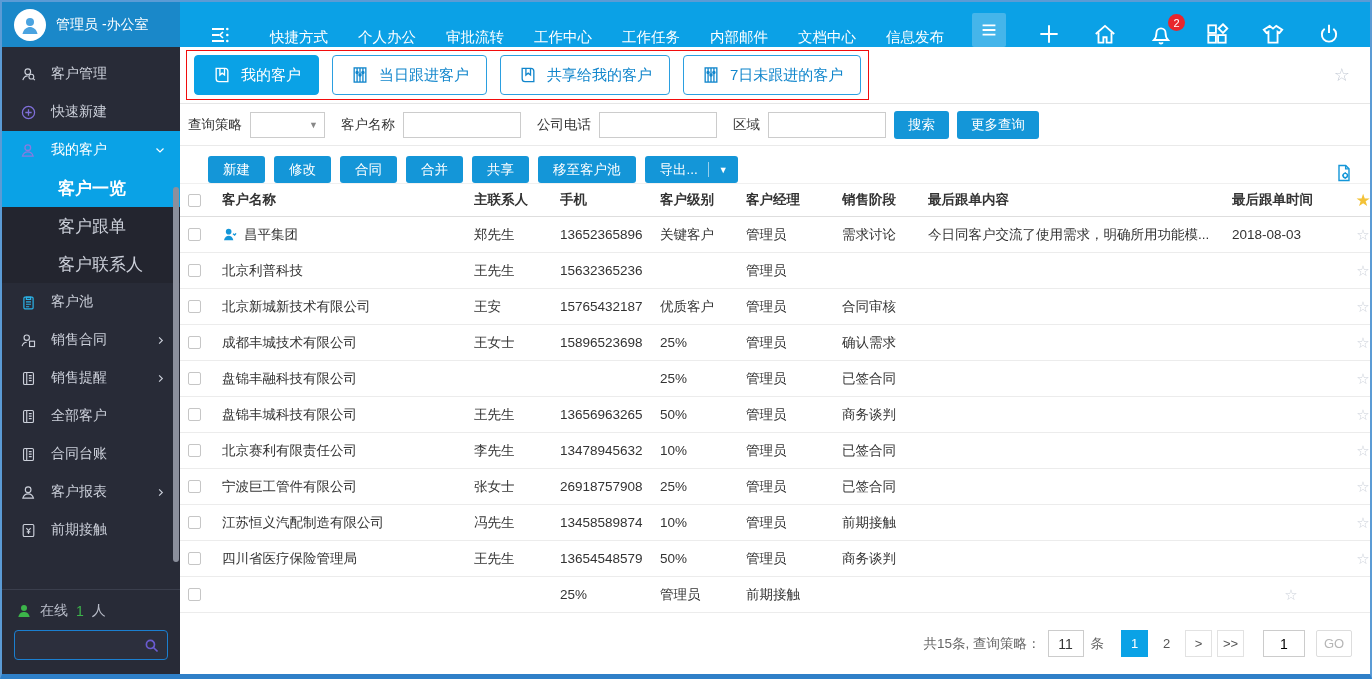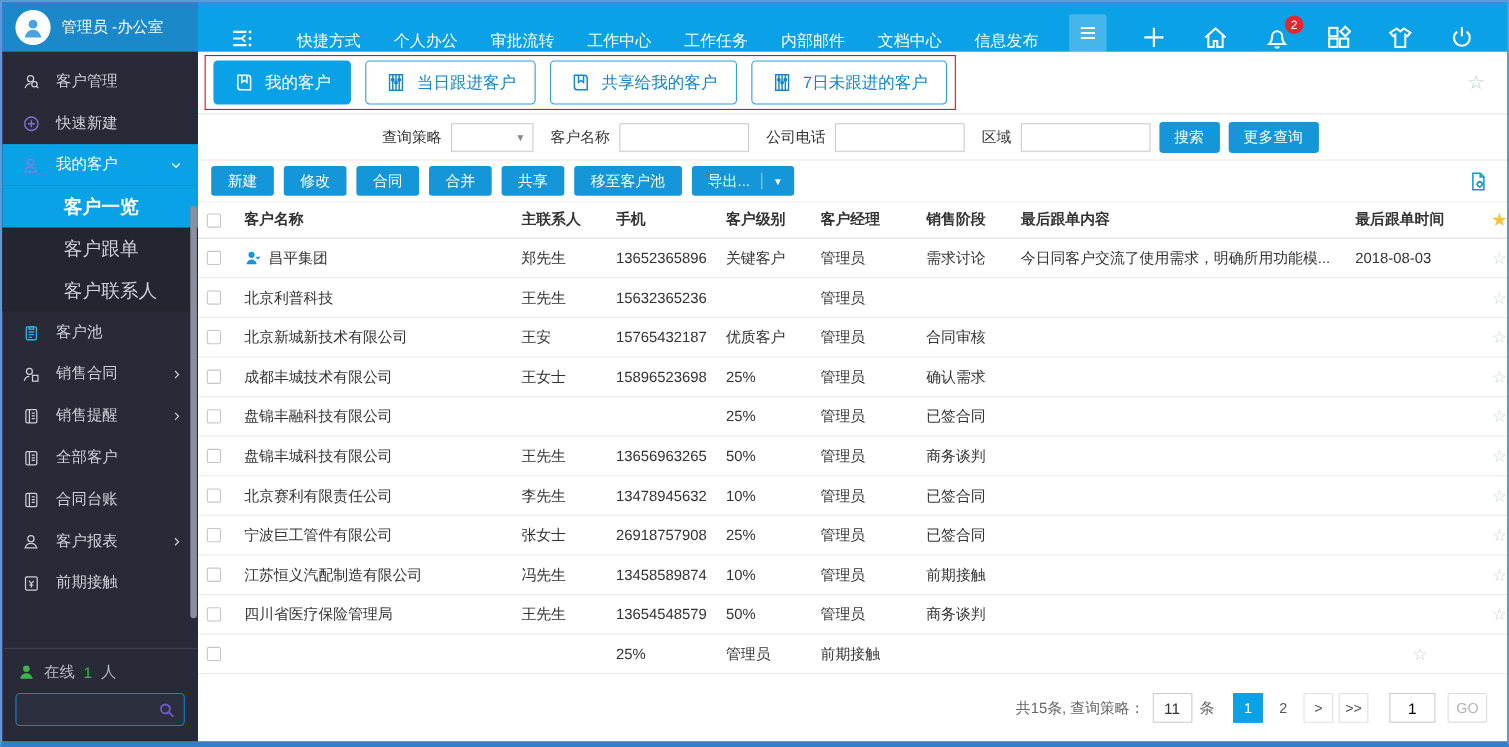--- a/index.html
+++ b/index.html
@@ -52,30 +52,30 @@
   .main { flex:1; display:flex; flex-direction:column; background:#fff; min-width:0; }
 
   .tabs-row { height:57px; flex:0 0 57px; display:flex; align-items:center; padding-left:6px; border-bottom:1px solid #e6e6e6; }
   .tabs-box { border:1px solid #f10c0c; display:flex; align-items:center; gap:13px; padding:4px 7px; }
   .tab { height:40px; display:flex; align-items:center; gap:9px; padding:0 17px; border-radius:4px;
          border:1px solid #2b9fe0; color:#1286cc; font-size:15px; cursor:pointer; background:#fff; }
   .tab svg { width:20px; height:20px; }
   .tab.active { background:#0aa2e6; border-color:#0aa2e6; color:#fff; }
   .fav-star { margin-left:auto; margin-right:20px; color:#c3c9d4; font-size:18px; cursor:pointer; }
 
-  .filter-row { height:42px; flex:0 0 42px; display:flex; align-items:center; justify-content:center;
+  .filter-row { height:42px; flex:0 0 42px; display:flex; align-items:center; justify-content:flex-start;
                 gap:8px; padding-right:12px; border-bottom:1px solid #eaeaea; font-size:13.5px; color:#333; }
   .f-label { margin-left:8px; white-space:nowrap; }
   .f-select { width:75px; height:26px; border:1px solid #ccc; display:flex; align-items:center; justify-content:flex-end;
               padding-right:6px; color:#888; font-size:9px; cursor:pointer; background:#fff; }
   .f-input { width:118px; height:26px; border:1px solid #ccc; padding:0 6px; font-size:13px; outline:none; }
   .btn { background:#1496d8; color:#fff; border:none; border-radius:3px; height:28px; padding:0 14px;
          font-size:13.5px; cursor:pointer; font-family:inherit; white-space:nowrap; }
 
-  .actions-row { height:38px; flex:0 0 38px; display:flex; align-items:center; gap:9px; padding-left:12px;
+  .actions-row { height:38px; flex:0 0 38px; display:flex; align-items:flex-end; gap:9px; padding-left:28px;
                  border-bottom:1px solid #f0f0f0; }
   .act { background:#1496d8; color:#fff; border:none; border-radius:3px; height:27px; padding:0 15px;
          font-size:13.5px; cursor:pointer; font-family:inherit; white-space:nowrap; }
   .act.export { display:flex; align-items:center; gap:10px; padding-right:10px; }
   .act.export .sep { width:1px; height:15px; background:rgba(255,255,255,.55); }
   .act.export .caret { font-size:9px; }
   .doc-ic { margin-left:auto; margin-right:16px; color:#1496d8; display:flex; cursor:pointer; }
   .doc-ic svg { width:20px; height:20px; }
 
   

